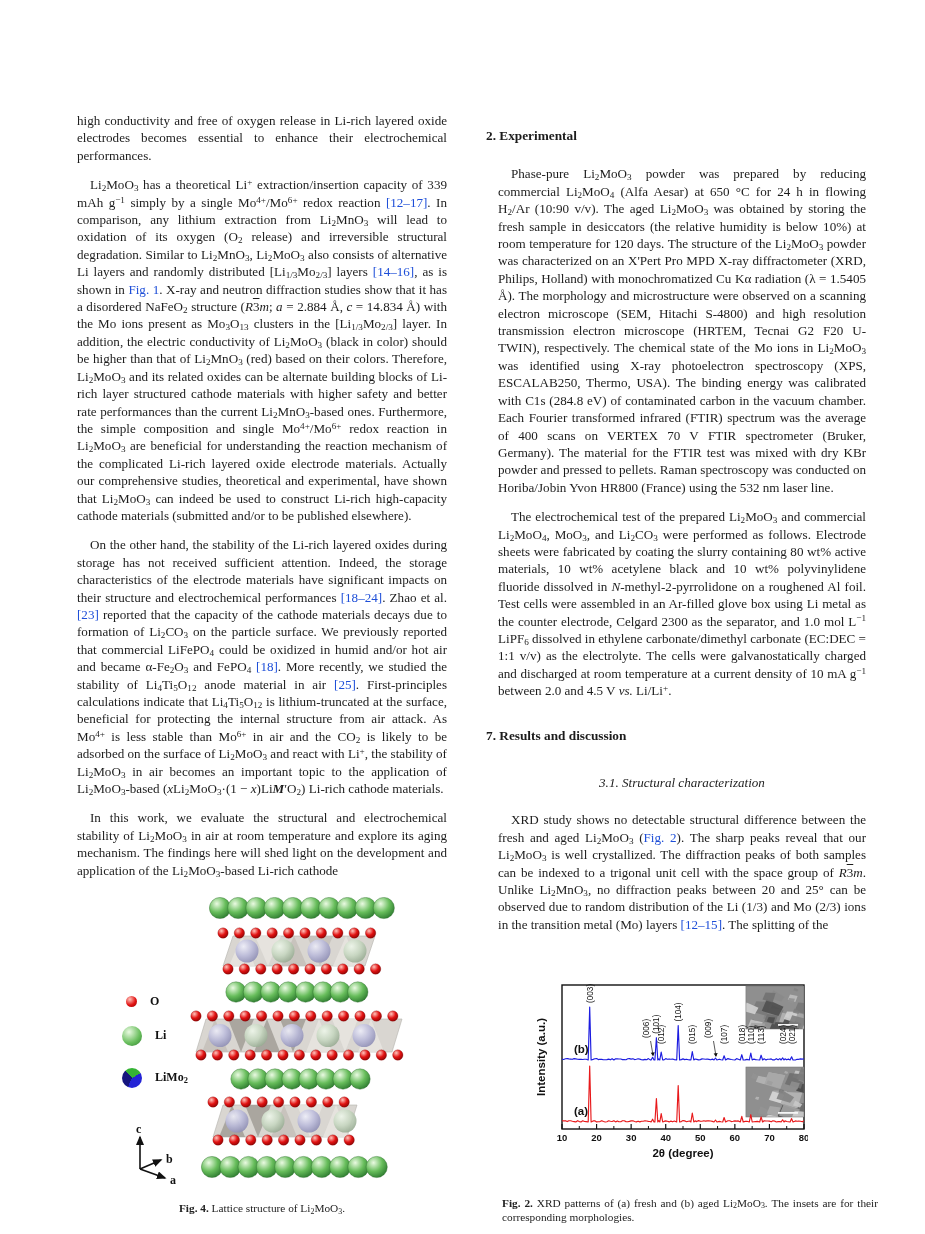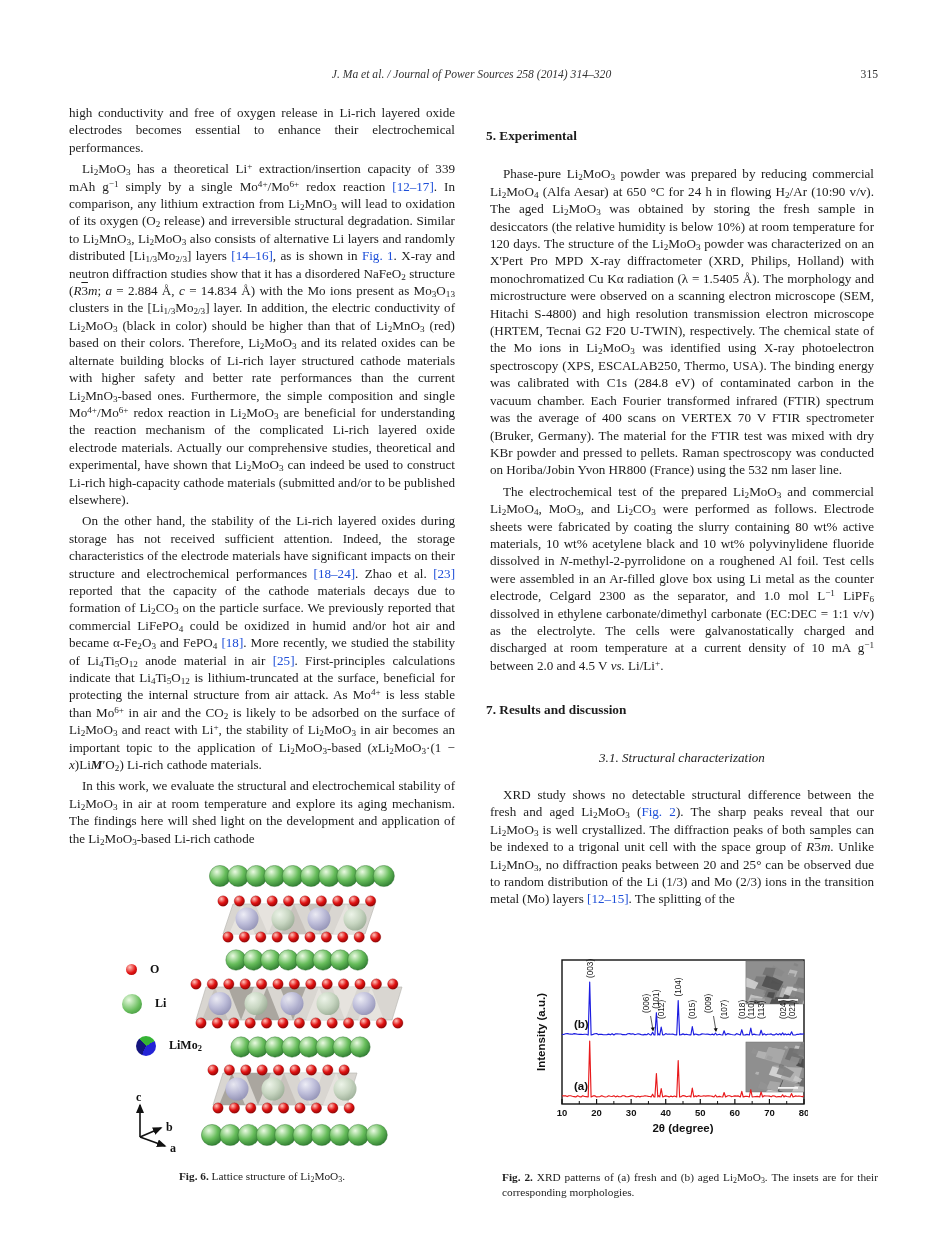--- a/index.html
+++ b/index.html
@@ -3,57 +3,53 @@
 <meta charset="utf-8">
 <style>
   html,body{margin:0;padding:0;background:#ffffff;}
   .page{position:relative;width:925px;height:1234px;background:#fff;font-family:"Liberation Serif",serif;color:#1c1c1c;overflow:hidden;}
   .running-head{position:absolute;top:68px;left:65px;width:813px;height:16px;font-size:11.6px;color:#333;}
   .rh-center{position:absolute;left:0;right:0;text-align:center;font-style:italic;}
   .rh-page{position:absolute;right:0;top:0;font-style:normal;}
   .col{position:absolute;top:100px;text-align:justify;font-size:13.1px;line-height:17.4px;}
   .col-left{left:65px;width:394px;}
   .col-right{left:486px;width:392px;}
-  .body-p{margin:4px;}
+  .body-p{margin:12px;}
   .body-p.ind{text-indent:13px;}
   sub,sup{font-size:70%;line-height:0;}
   sub{vertical-align:baseline;position:relative;top:0.22em;}
   sup{vertical-align:baseline;position:relative;top:-0.45em;}
   .cite{color:#1d4ed8;}
   .ovl{text-decoration:overline;}
   .sec-h{font-size:13.3px;font-weight:bold;margin:27px 0 21px 0;text-align:left;font-family:"Liberation Serif",serif;}
   .subsec-h{font-size:13.1px;font-style:italic;font-weight:normal;margin:30px 0 20px 0;text-align:center;}
   .fig1{margin:18px 0 0 0;position:relative;}
   .fig1-canvas{position:relative;width:370px;height:290px;margin-left:55px;}
   .legend{position:absolute;left:2px;top:0;width:90px;height:230px;}
   .lg-row{position:absolute;display:flex;align-items:center;gap:13px;}
   .lg1{top:96px;left:4px;}
   .lg2{top:129px;left:0px;}
-  .lg3{top:171px;left:14px;}
+  .lg3{top:171px;left:0px;}
   .lg-label{font-weight:bold;font-size:12px;color:#111;}
   .sph{display:inline-block;border-radius:50%;}
   .sph-o{width:11px;height:11px;background:radial-gradient(circle at 35% 30%, #ffc4bc, #e21212 55%, #8f0505);}
   .sph-li{width:20px;height:20px;background:radial-gradient(circle at 35% 30%, #eafae2, #67bd5b 58%, #2e7c30);}
   .sph-limo2{width:20px;height:20px;background:conic-gradient(from 315deg, #35b335 0deg 105deg, #2424d6 105deg 250deg, #15157e 250deg 360deg);}
   .cap{font-size:11.3px;line-height:14.6px;color:#222;}
   .cap-center{text-align:center;margin:14px 0 0 0;}
   .cap-just{text-align:justify;margin:24px 0 0 16px;}
   .fig2{margin:38px 0 0 0;}
   #xrd-holder{width:272px;margin-left:50px;}
   figure{padding:0;}
 </style>
 </head>
 <body>
 
 <div class="page">
 
-  <header class="running-head">
-    <div class="rh-center">J. Ma et al. / Journal of Power Sources 258 (2014) 314–320</div>
-    <div class="rh-page">315</div>
-  </header>
 
   <div class="col col-left">
     <p class="body-p">high conductivity and free of oxygen release in Li-rich layered oxide electrodes becomes essential to enhance their electrochemical performances.</p>
     <p class="body-p ind">Li<sub>2</sub>MoO<sub>3</sub> has a theoretical Li<sup>+</sup> extraction/insertion capacity of 339 mAh g<sup>−1</sup> simply by a single Mo<sup>4+</sup>/Mo<sup>6+</sup> redox reaction <span class="cite">[12–17]</span>. In comparison, any lithium extraction from Li<sub>2</sub>MnO<sub>3</sub> will lead to oxidation of its oxygen (O<sub>2</sub> release) and irreversible structural degradation. Similar to Li<sub>2</sub>MnO<sub>3</sub>, Li<sub>2</sub>MoO<sub>3</sub> also consists of alternative Li layers and randomly distributed [Li<sub>1/3</sub>Mo<sub>2/3</sub>] layers <span class="cite">[14–16]</span>, as is shown in <span class="cite">Fig. 1</span>. X-ray and neutron diffraction studies show that it has a disordered NaFeO<sub>2</sub> structure (<i>R</i><span class="ovl">3</span><i>m</i>; <i>a</i> = 2.884 Å, <i>c</i> = 14.834 Å) with the Mo ions present as Mo<sub>3</sub>O<sub>13</sub> clusters in the [Li<sub>1/3</sub>Mo<sub>2/3</sub>] layer. In addition, the electric conductivity of Li<sub>2</sub>MoO<sub>3</sub> (black in color) should be higher than that of Li<sub>2</sub>MnO<sub>3</sub> (red) based on their colors. Therefore, Li<sub>2</sub>MoO<sub>3</sub> and its related oxides can be alternate building blocks of Li-rich layer structured cathode materials with higher safety and better rate performances than the current Li<sub>2</sub>MnO<sub>3</sub>-based ones. Furthermore, the simple composition and single Mo<sup>4+</sup>/Mo<sup>6+</sup> redox reaction in Li<sub>2</sub>MoO<sub>3</sub> are beneficial for understanding the reaction mechanism of the complicated Li-rich layered oxide electrode materials. Actually our comprehensive studies, theoretical and experimental, have shown that Li<sub>2</sub>MoO<sub>3</sub> can indeed be used to construct Li-rich high-capacity cathode materials (submitted and/or to be published elsewhere).</p>
     <p class="body-p ind">On the other hand, the stability of the Li-rich layered oxides during storage has not received sufficient attention. Indeed, the storage characteristics of the electrode materials have significant impacts on their structure and electrochemical performances <span class="cite">[18–24]</span>. Zhao et al. <span class="cite">[23]</span> reported that the capacity of the cathode materials decays due to formation of Li<sub>2</sub>CO<sub>3</sub> on the particle surface. We previously reported that commercial LiFePO<sub>4</sub> could be oxidized in humid and/or hot air and became α-Fe<sub>2</sub>O<sub>3</sub> and FePO<sub>4</sub> <span class="cite">[18]</span>. More recently, we studied the stability of Li<sub>4</sub>Ti<sub>5</sub>O<sub>12</sub> anode material in air <span class="cite">[25]</span>. First-principles calculations indicate that Li<sub>4</sub>Ti<sub>5</sub>O<sub>12</sub> is lithium-truncated at the surface, beneficial for protecting the internal structure from air attack. As Mo<sup>4+</sup> is less stable than Mo<sup>6+</sup> in air and the CO<sub>2</sub> is likely to be adsorbed on the surface of Li<sub>2</sub>MoO<sub>3</sub> and react with Li<sup>+</sup>, the stability of Li<sub>2</sub>MoO<sub>3</sub> in air becomes an important topic to the application of Li<sub>2</sub>MoO<sub>3</sub>-based (<i>x</i>Li<sub>2</sub>MoO<sub>3</sub>·(1 − <i>x</i>)Li<b><i>M</i></b>′O<sub>2</sub>) Li-rich cathode materials.</p>
     <p class="body-p ind">In this work, we evaluate the structural and electrochemical stability of Li<sub>2</sub>MoO<sub>3</sub> in air at room temperature and explore its aging mechanism. The findings here will shed light on the development and application of the Li<sub>2</sub>MoO<sub>3</sub>-based Li-rich cathode</p>
 
     <figure class="fig1">
       <div class="fig1-canvas">
         <div id="lattice-holder"><svg viewBox="0 0 370 290" width="370" height="290">
@@ -230,26 +226,26 @@
           <div class="lg-row lg2">
             <span class="sph sph-li"></span>
             <span class="lg-label">Li</span>
           </div>
           <div class="lg-row lg3">
             <span class="sph sph-limo2"></span>
             <span class="lg-label">LiMo<sub>2</sub></span>
           </div>
         </div>
       </div>
-      <figcaption class="cap cap-center"><b>Fig. 6.</b> Lattice structure of Li<sub>2</sub>MoO<sub>3</sub>.</figcaption>
+      <figcaption class="cap cap-center"><b>Fig. 4.</b> Lattice structure of Li<sub>2</sub>MoO<sub>3</sub>.</figcaption>
     </figure>
   </div>
 
   <div class="col col-right">
-    <h2 class="sec-h">5. Experimental</h2>
+    <h2 class="sec-h">2. Experimental</h2>
     <p class="body-p ind">Phase-pure Li<sub>2</sub>MoO<sub>3</sub> powder was prepared by reducing commercial Li<sub>2</sub>MoO<sub>4</sub> (Alfa Aesar) at 650 °C for 24 h in flowing H<sub>2</sub>/Ar (10:90 v/v). The aged Li<sub>2</sub>MoO<sub>3</sub> was obtained by storing the fresh sample in desiccators (the relative humidity is below 10%) at room temperature for 120 days. The structure of the Li<sub>2</sub>MoO<sub>3</sub> powder was characterized on an X'Pert Pro MPD X-ray diffractometer (XRD, Philips, Holland) with monochromatized Cu Kα radiation (λ = 1.5405 Å). The morphology and microstructure were observed on a scanning electron microscope (SEM, Hitachi S-4800) and high resolution transmission electron microscope (HRTEM, Tecnai G2 F20 U-TWIN), respectively. The chemical state of the Mo ions in Li<sub>2</sub>MoO<sub>3</sub> was identified using X-ray photoelectron spectroscopy (XPS, ESCALAB250, Thermo, USA). The binding energy was calibrated with C1s (284.8 eV) of contaminated carbon in the vacuum chamber. Each Fourier transformed infrared (FTIR) spectrum was the average of 400 scans on VERTEX 70 V FTIR spectrometer (Bruker, Germany). The material for the FTIR test was mixed with dry KBr powder and pressed to pellets. Raman spectroscopy was conducted on Horiba/Jobin Yvon HR800 (France) using the 532 nm laser line.</p>
     <p class="body-p ind">The electrochemical test of the prepared Li<sub>2</sub>MoO<sub>3</sub> and commercial Li<sub>2</sub>MoO<sub>4</sub>, MoO<sub>3</sub>, and Li<sub>2</sub>CO<sub>3</sub> were performed as follows. Electrode sheets were fabricated by coating the slurry containing 80 wt% active materials, 10 wt% acetylene black and 10 wt% polyvinylidene fluoride dissolved in <i>N</i>-methyl-2-pyrrolidone on a roughened Al foil. Test cells were assembled in an Ar-filled glove box using Li metal as the counter electrode, Celgard 2300 as the separator, and 1.0 mol L<sup>−1</sup> LiPF<sub>6</sub> dissolved in ethylene carbonate/dimethyl carbonate (EC:DEC = 1:1 v/v) as the electrolyte. The cells were galvanostatically charged and discharged at room temperature at a current density of 10 mA g<sup>−1</sup> between 2.0 and 4.5 V <i>vs.</i> Li/Li<sup>+</sup>.</p>
     <h2 class="sec-h">7. Results and discussion</h2>
     <h3 class="subsec-h">3.1. Structural characterization</h3>
     <p class="body-p ind">XRD study shows no detectable structural difference between the fresh and aged Li<sub>2</sub>MoO<sub>3</sub> (<span class="cite">Fig. 2</span>). The sharp peaks reveal that our Li<sub>2</sub>MoO<sub>3</sub> is well crystallized. The diffraction peaks of both samples can be indexed to a trigonal unit cell with the space group of <i>R</i><span class="ovl">3</span><i>m</i>. Unlike Li<sub>2</sub>MnO<sub>3</sub>, no diffraction peaks between 20 and 25° can be observed due to random distribution of the Li (1/3) and Mo (2/3) ions in the transition metal (Mo) layers <span class="cite">[12–15]</span>. The splitting of the</p>
 
     <figure class="fig2">
       <div id="xrd-holder"><svg viewBox="0 0 272 196" width="272" height="196">
             <rect x="26" y="14" width="242" height="144" fill="#fff" stroke="#111" stroke-width="1.4"></rect>
             <g>

